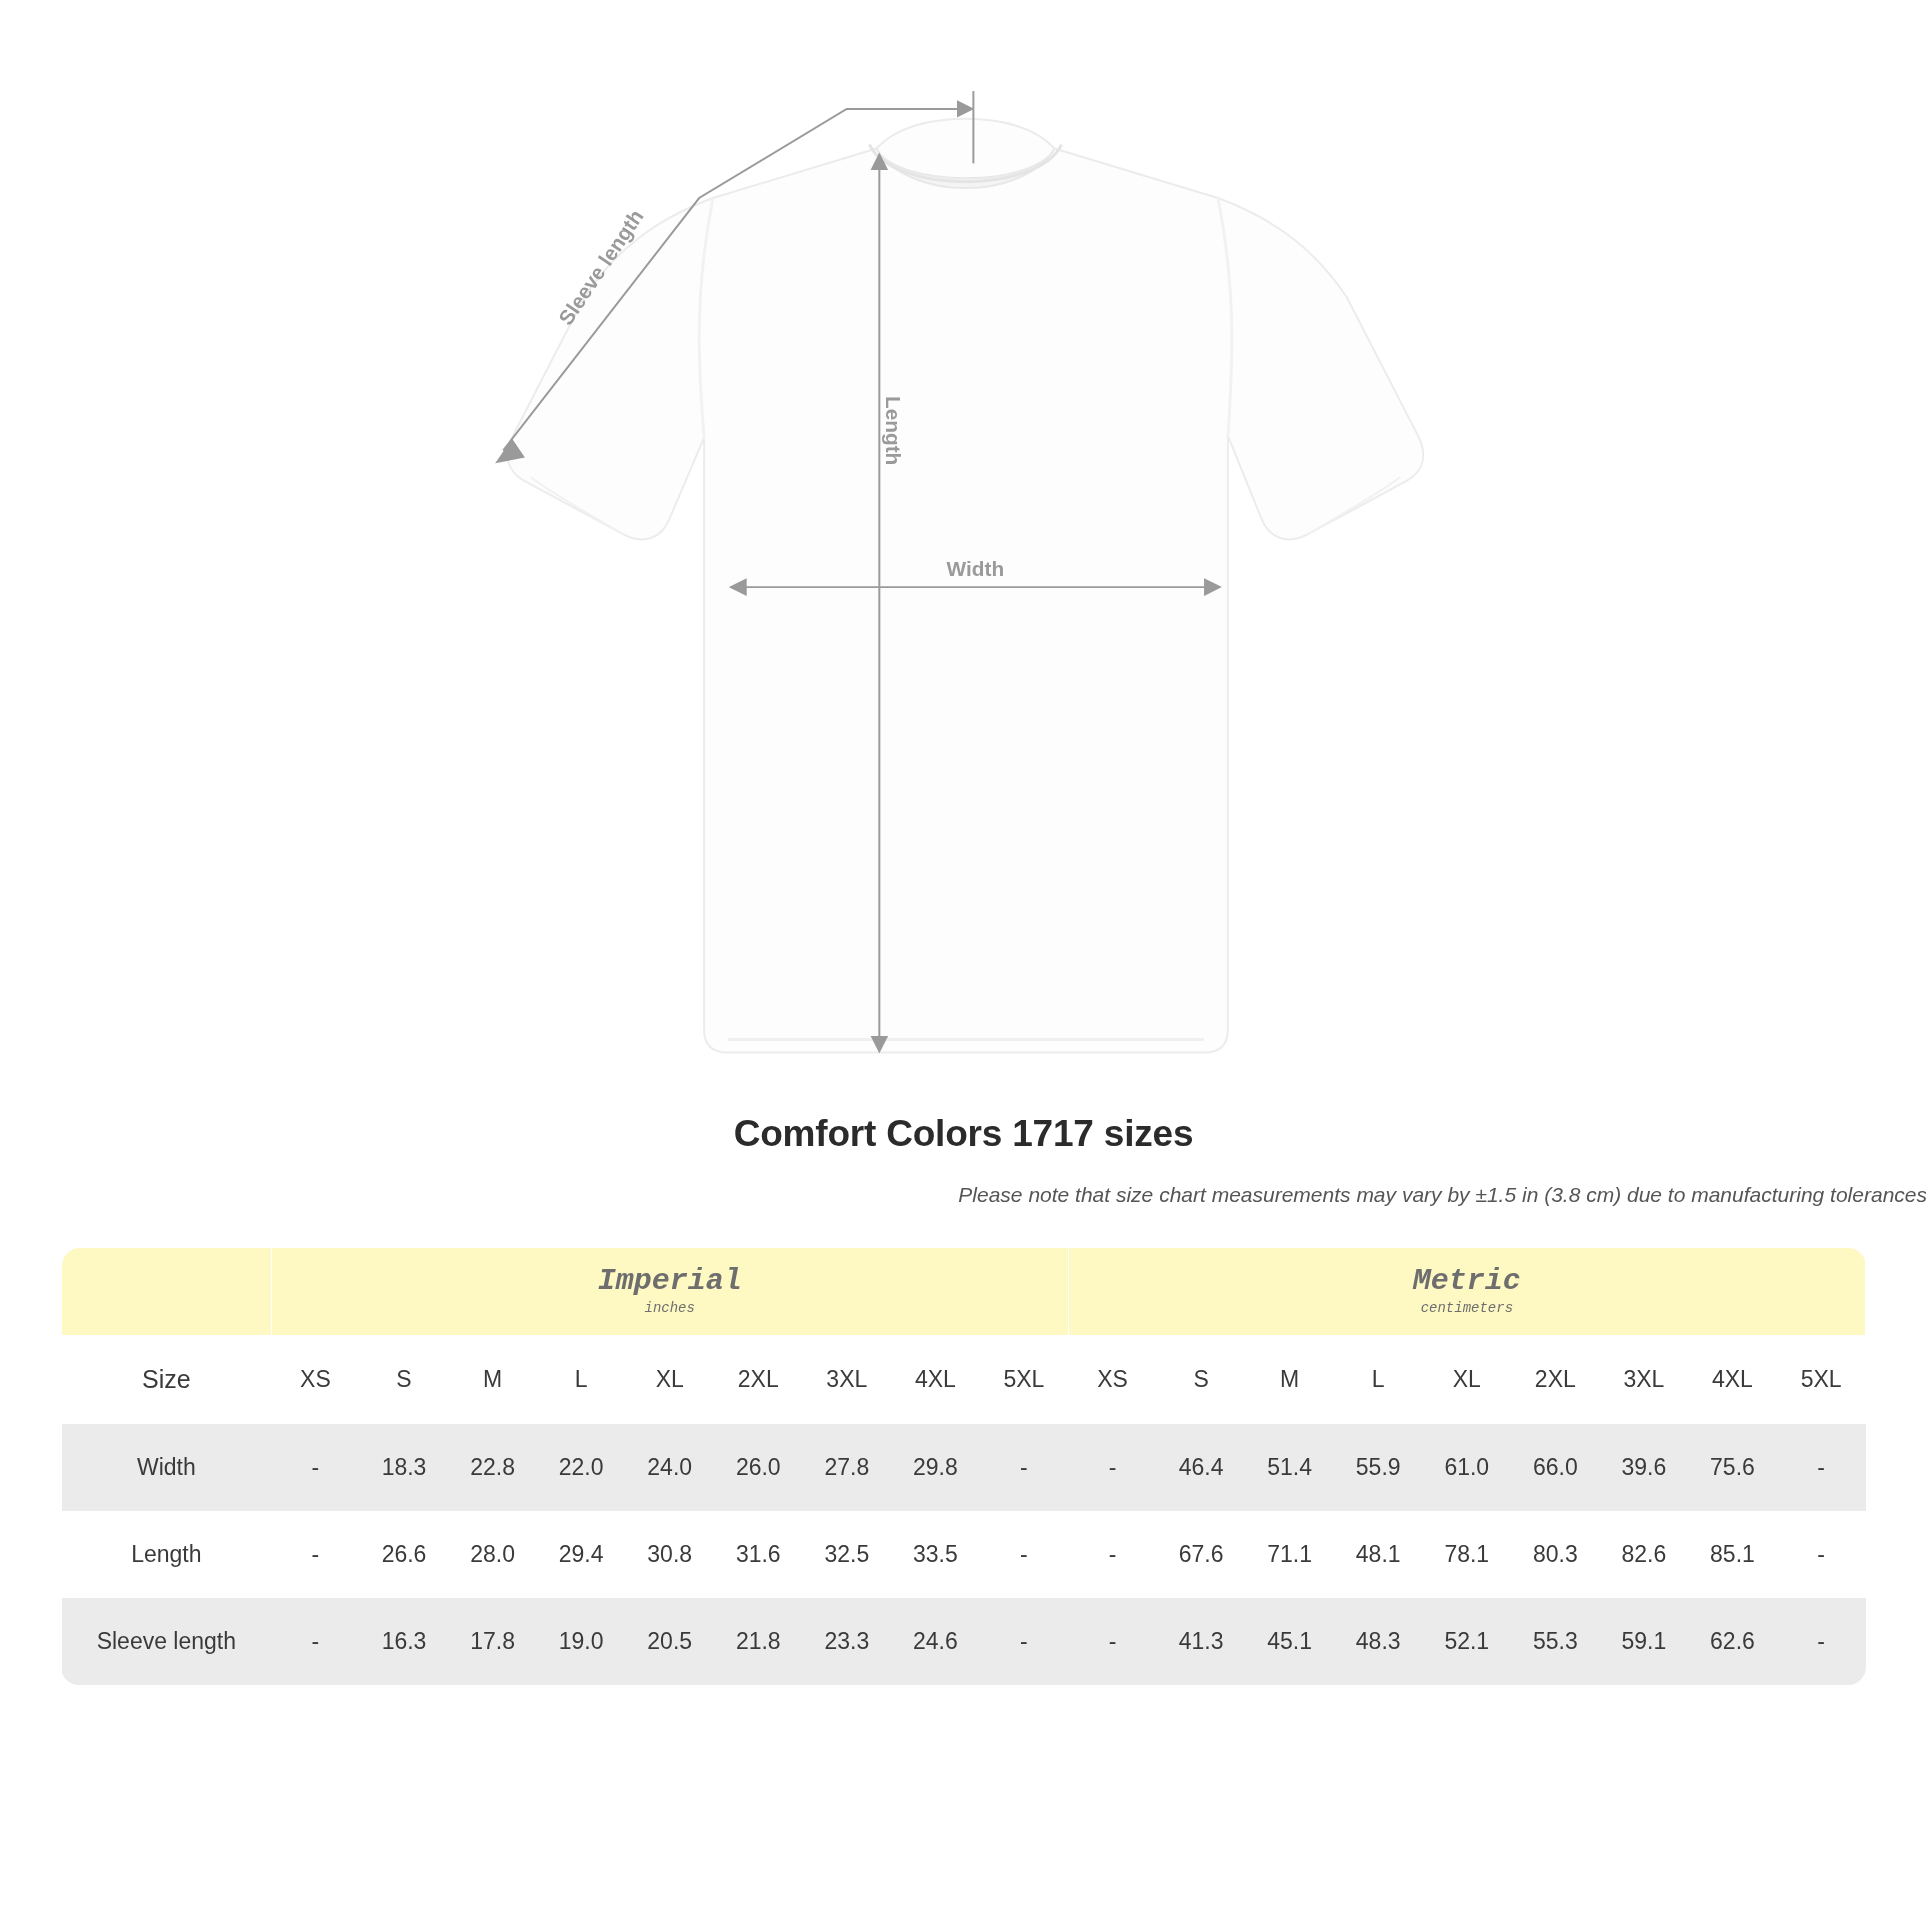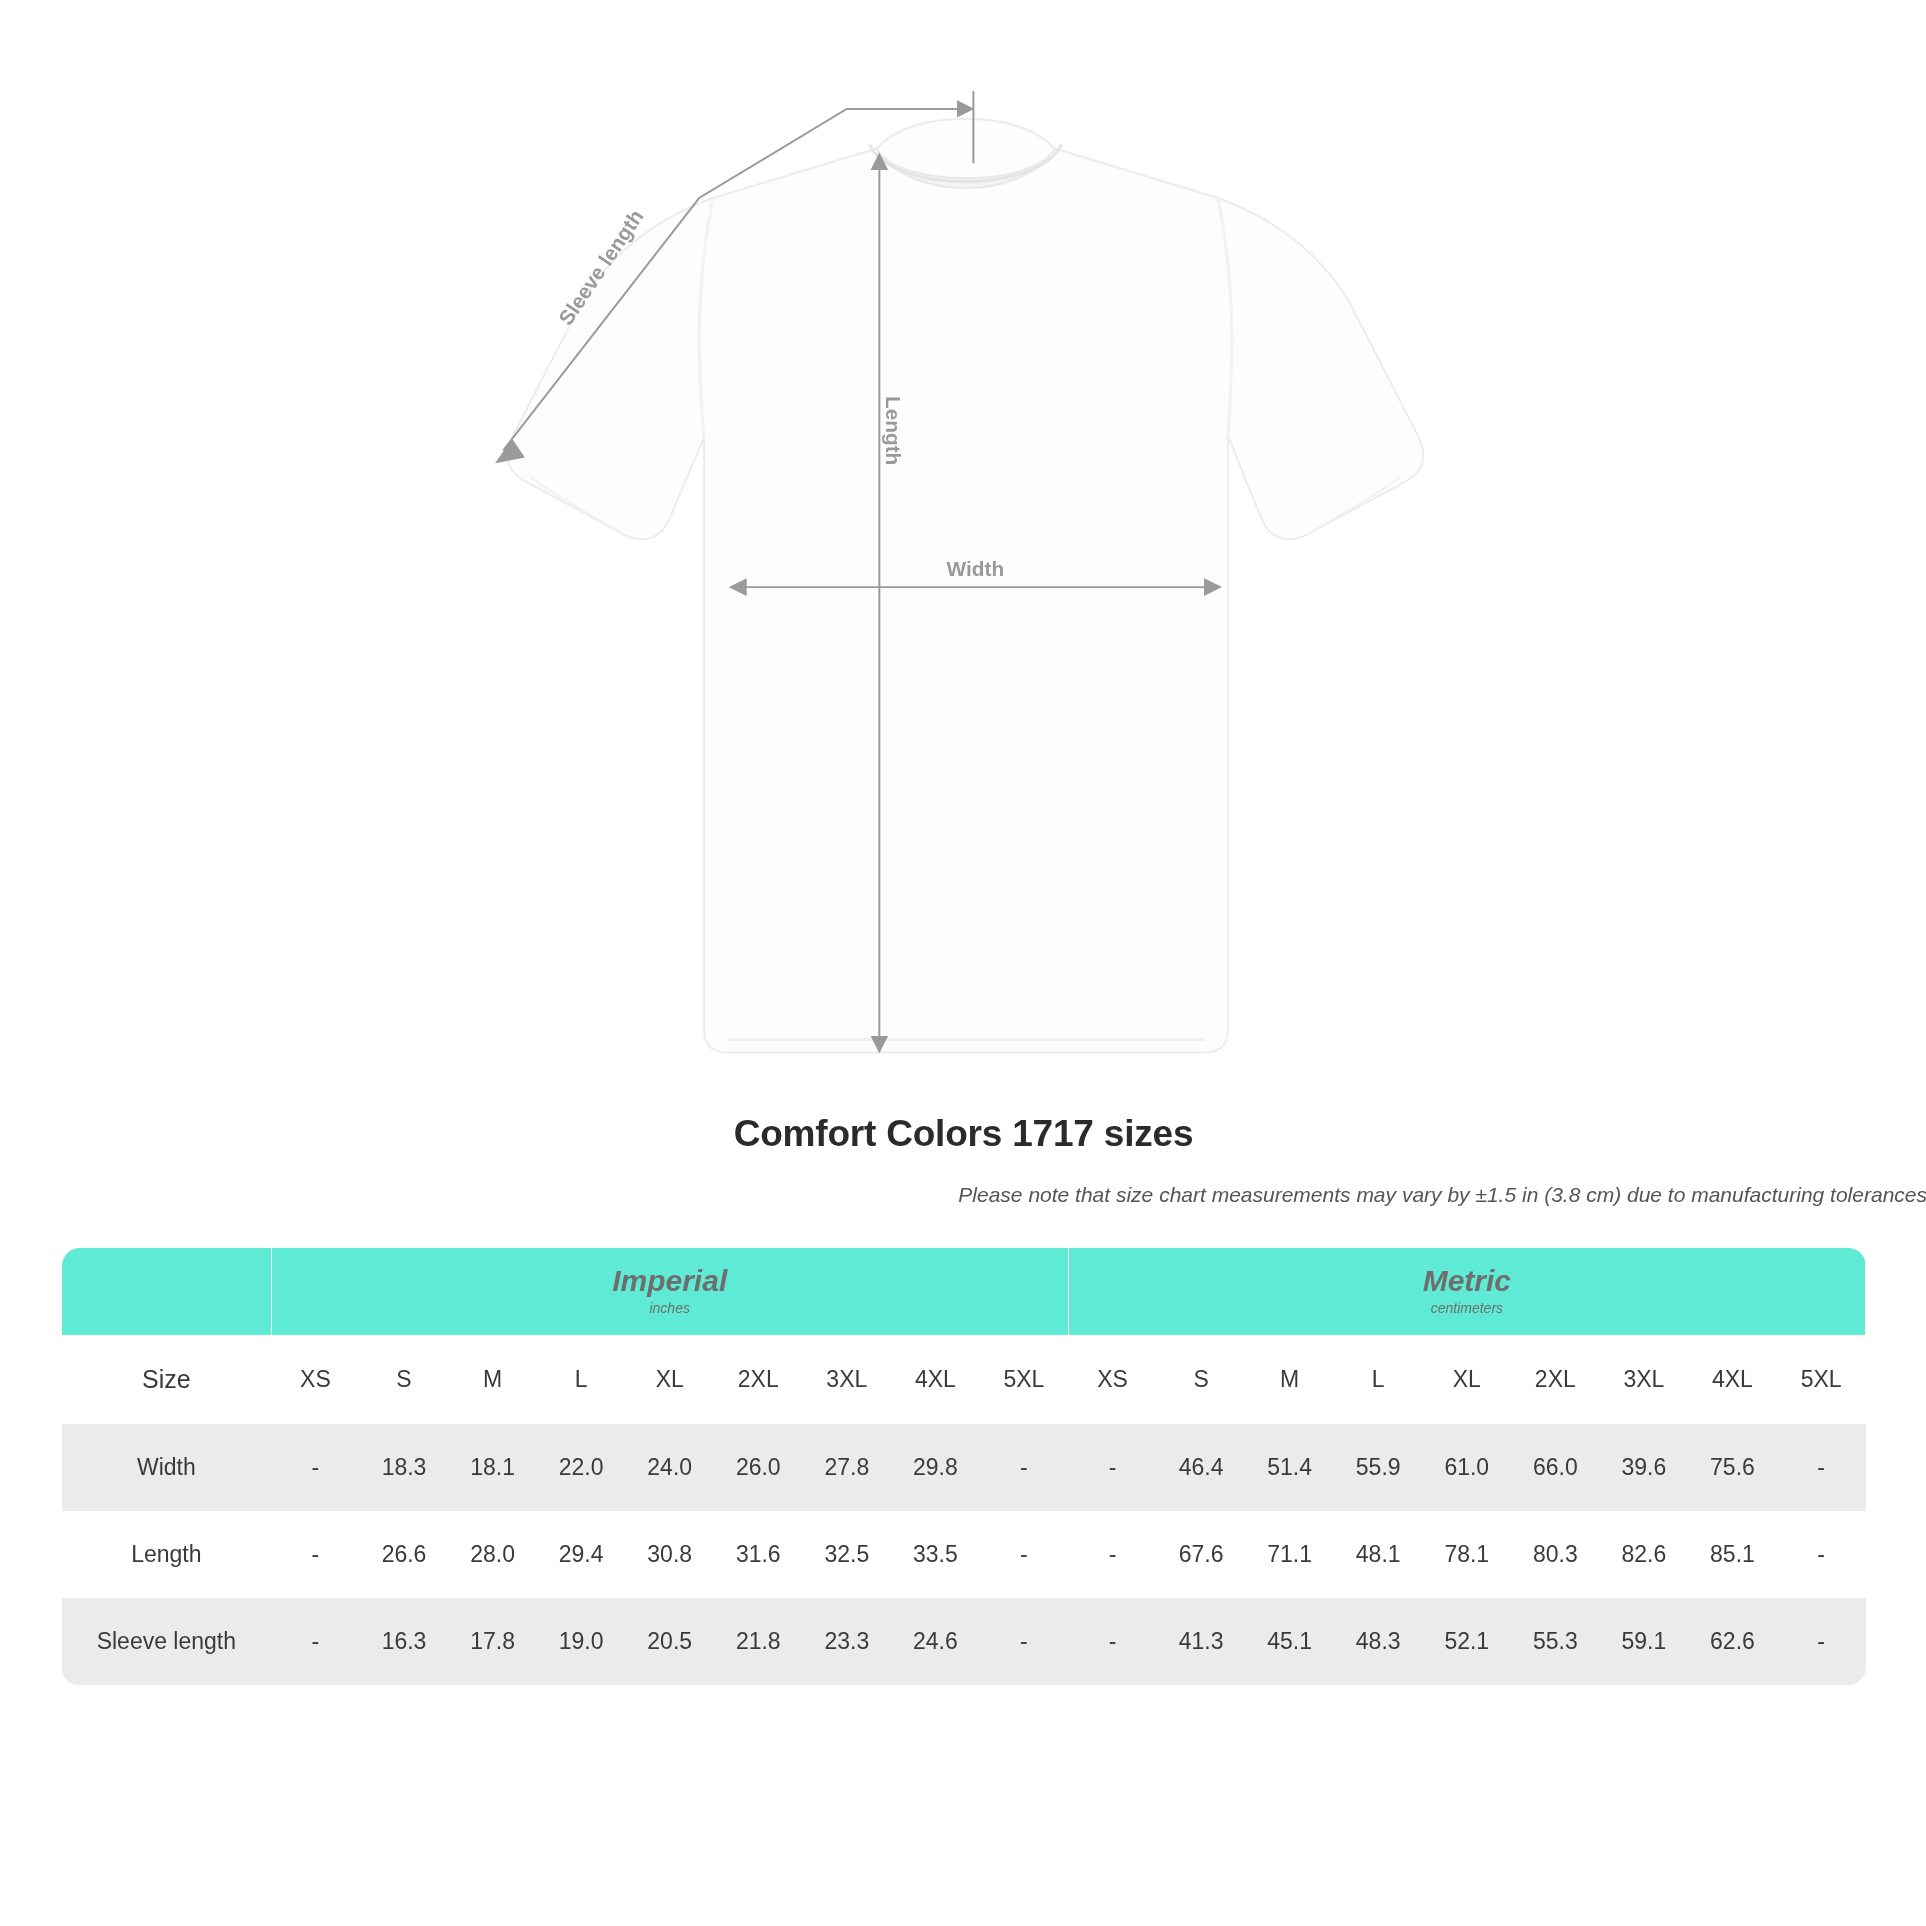--- a/index.html
+++ b/index.html
@@ -67,23 +67,24 @@
     text-align: center;
     font-size: 23px;
     color: #3a3a3a;
     font-weight: normal;
     padding: 0;
     height: 87px;
     vertical-align: middle;
   }
   
   .unit-band td {
-    background: #5eead4;
+    background: #fef9c3;
     height: 127px;
     border: none;
+    font-family: Liberation Mono, monospace;
   }
   .unit-name {
     font-size: 30px;
     font-weight: bold;
     font-style: italic;
     color: #6e6e6e;
     line-height: 1.15;
   }
   .unit-sub {
     font-size: 14px;
@@ -250,21 +251,21 @@
           <td>2XL</td>
           <td>3XL</td>
           <td>4XL</td>
           <td>5XL</td>
         </tr>
 
         <tr class="data-row shade">
           <td class="rowlabel">Width</td>
           <td class="val">-</td>
           <td class="val">18.3</td>
-          <td class="val">18.1</td>
+          <td class="val">22.8</td>
           <td class="val">22.0</td>
           <td class="val">24.0</td>
           <td class="val">26.0</td>
           <td class="val">27.8</td>
           <td class="val">29.8</td>
           <td class="val">-</td>
           <td class="val">-</td>
           <td class="val">46.4</td>
           <td class="val">51.4</td>
           <td class="val">55.9</td>

